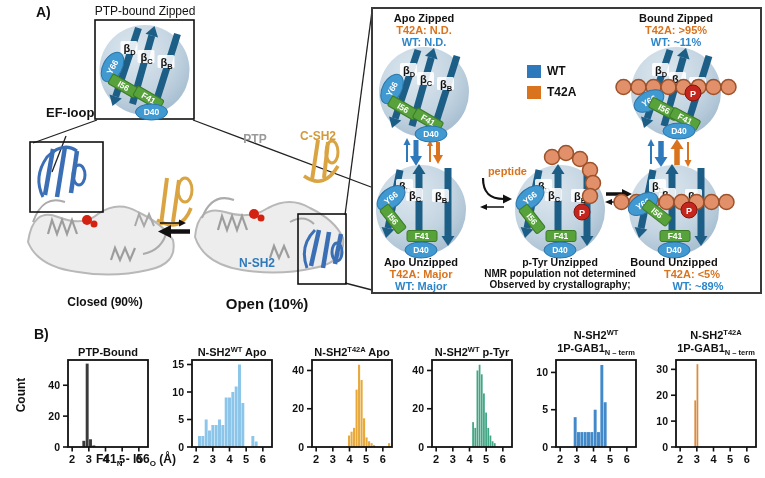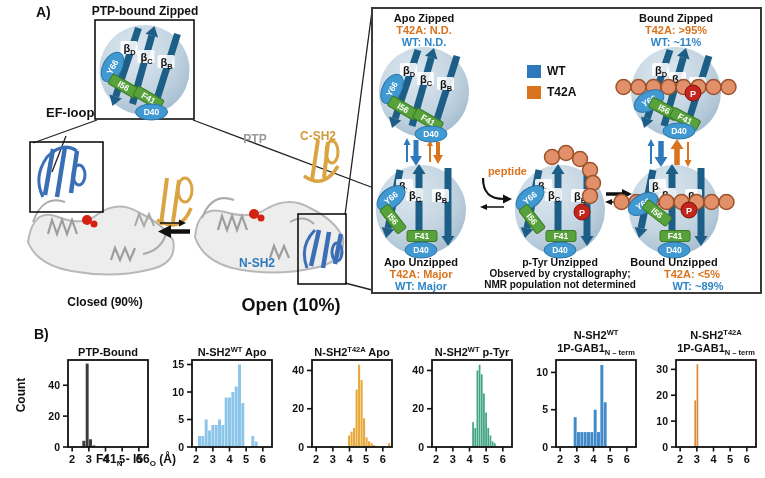--- a/index.html
+++ b/index.html
@@ -2,21 +2,21 @@
 <html><head>
 <meta charset="utf-8">
 <style>
   html,body{margin:0;padding:0;background:#fff;}
   body{font-family:"Liberation Sans", sans-serif;}
   .screen{position:relative;width:765px;height:478px;background:#fff;overflow:hidden;}
   .abs{position:absolute;}
   .lbl{font-weight:bold;color:#111;}
   .center{text-align:center;}
   .panel-label{font-size:14px;font-weight:bold;color:#111;}
-  .inset-title{font-size:12px;font-weight:bold;color:#111;}
+  .inset-title{font-size:12px;font-weight:normal;color:#111;}
   .efloop{font-size:13px;font-weight:bold;color:#111;}
   .struct-lbl{font-size:12px;font-weight:bold;}
   .state-title{position:absolute;text-align:center;font-weight:bold;font-size:11px;line-height:12px;color:#111;}
   .state-title .t42a{}
   .state-title .wt{}
   .note{font-size:10px;line-height:11px;}
   .legend{position:absolute;left:527px;top:64px;}
   .legend-row{display:flex;align-items:center;margin-bottom:7px;font-size:12px;font-weight:bold;color:#111;}
   .swatch{display:inline-block;width:14px;height:13px;margin-right:6px;}
   .peptide{position:absolute;left:447px;top:165px;width:80px;text-align:right;font-size:11px;font-weight:bold;}
@@ -366,41 +366,41 @@
 
   <div class="abs panel-label" style="left:36px;top:4px">A)</div>
   <div class="abs inset-title center" style="left:60px;top:4px;width:170px">PTP-bound Zipped</div>
   <div class="abs efloop" style="left:46px;top:105px">EF-loop</div>
 
   <div class="abs struct-lbl center" style="left:225px;top:132px;width:60px;color:#9a9a9a">PTP</div>
   <div class="abs struct-lbl center" style="left:287px;top:129px;width:62px;color:#D29A3A">C-SH2</div>
   <div class="abs struct-lbl center" style="left:222px;top:256px;width:70px;color:#2E79BC">N-SH2</div>
 
   <div class="abs lbl center" style="left:40px;top:295px;width:130px;font-size:12px">Closed (90%)</div>
-  <div class="abs lbl center" style="left:226px;top:295px;width:130px;font-size:18px">Open (10%)</div>
+  <div class="abs lbl center" style="left:202px;top:295px;width:130px;font-size:15px">Open (10%)</div>
 
   <div class="state-title" style="left:364px;top:12px;width:120px">
     <div>Apo Zipped</div>
     <div class="t42a" style="color: rgb(217, 115, 30);">T42A: N.D.</div>
     <div class="wt" style="color: rgb(46, 134, 200);">WT: N.D.</div>
   </div>
   <div class="state-title" style="left:616px;top:12px;width:120px">
     <div>Bound Zipped</div>
     <div class="t42a" style="color: rgb(217, 115, 30);">T42A: &gt;95%</div>
     <div class="wt" style="color: rgb(46, 134, 200);">WT: ~11%</div>
   </div>
   <div class="state-title" style="left:361px;top:256px;width:120px">
     <div>Apo Unzipped</div>
     <div class="t42a" style="color: rgb(217, 115, 30);">T42A: Major</div>
     <div class="wt" style="color: rgb(46, 134, 200);">WT: Major</div>
   </div>
   <div class="state-title" style="left:472px;top:257px;width:176px">
     <div class="note" style="font-size:10.5px">p-Tyr Unzipped</div>
+    <div class="note">NMR population not determined</div>
     <div class="note">Observed by crystallography;</div>
-    <div class="note">NMR population not determined</div>
   </div>
   <div class="state-title" style="left:614px;top:256px;width:120px">
     <div>Bound Unzipped</div>
     <div class="t42a" style="color: rgb(217, 115, 30); margin-left: 36px;">T42A: &lt;5%</div>
     <div class="wt" style="color: rgb(46, 134, 200); padding-left: 48px;">WT: ~89%</div>
   </div>
 
   <div class="legend">
     <div class="legend-row">
       <span class="swatch" style="background: rgb(46, 121, 188);"></span>

